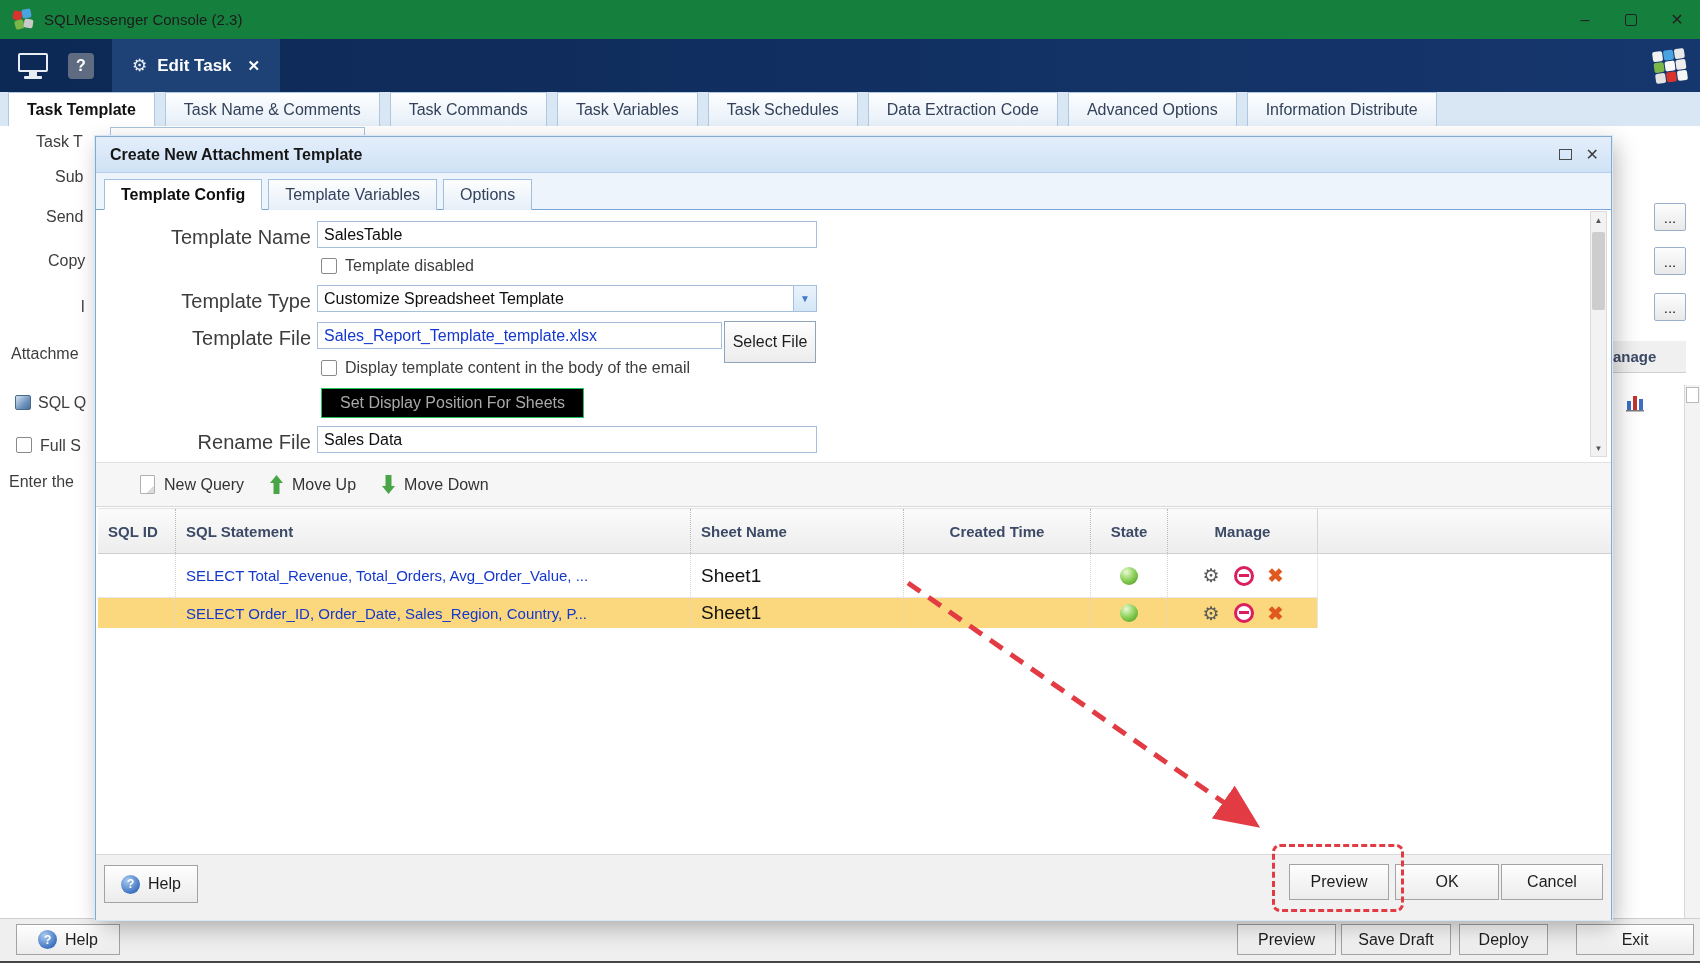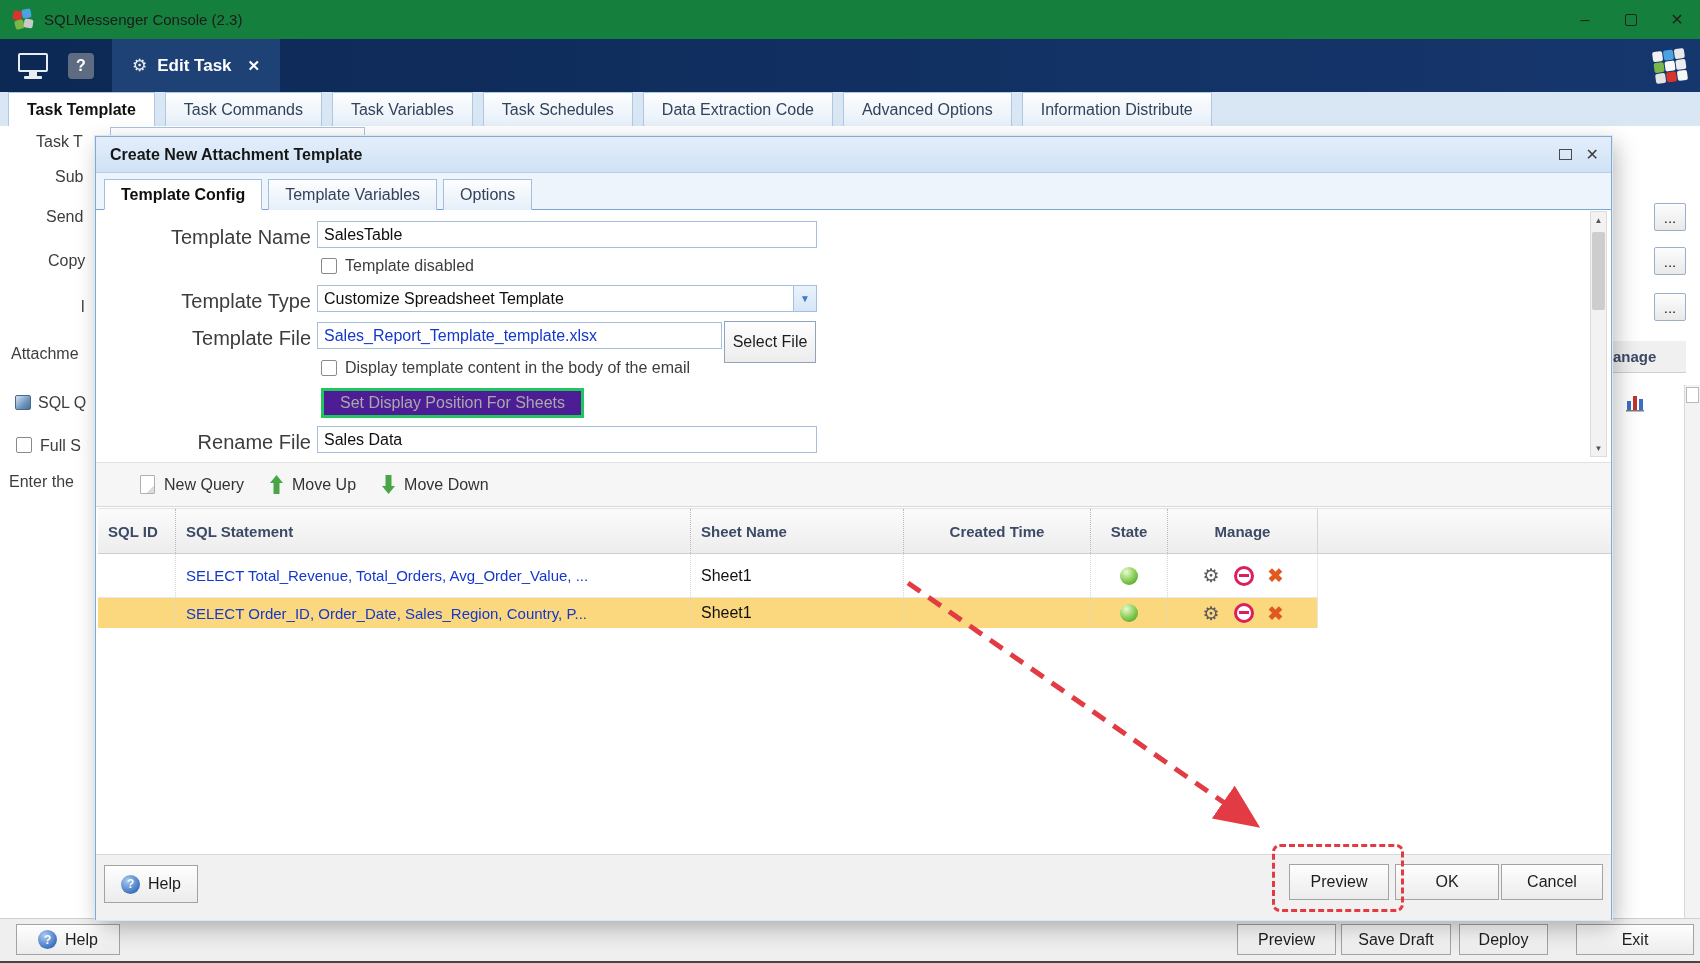--- a/index.html
+++ b/index.html
@@ -58,41 +58,41 @@
   .dtab.active { background:#ffffff; font-weight:bold; color:#0f0f0f; border-bottom:1px solid #ffffff; }
 
   .flabel { position:absolute; left:0; width:215px; text-align:right; font-size:20px; color:#3d3d3d; white-space:nowrap; }
   .tinput { position:absolute; height:27px; border:1px solid #a6c0dc; font-family:"Liberation Sans",sans-serif; font-size:16px; color:#0f0f0f; padding:0 6px; background:#ffffff; }
   .tinput.blue { color:#1437cc; }
   .combo { position:absolute; height:27px; border:1px solid #a6c0dc; background:#ffffff; display:flex; align-items:center; }
   .combo .val { flex:1; font-size:16px; color:#0f0f0f; padding-left:6px; white-space:nowrap; }
   .combo .dd { width:23px; align-self:stretch; background:linear-gradient(#eaf3fc,#d4e6f7); border-left:1px solid #a6c0dc; color:#3f78c4; font-size:10px; display:flex; align-items:center; justify-content:center; }
   .cbrow { position:absolute; display:flex; align-items:center; gap:8px; font-size:16px; color:#3d3d3d; white-space:nowrap; }
   .btn3d { background:linear-gradient(#fefefe,#ececec); border:1px solid #a3a3a3; font-family:"Liberation Sans",sans-serif; font-size:16px; color:#1d1d1d; display:flex; align-items:center; justify-content:center; white-space:nowrap; }
-  .btn-disabled { background:#4c1d95; border:3px solid #22c55e; color:#a9a9a9; }
+  .btn-disabled { background:#000000; border:1px solid #22c55e; color:#a9a9a9; }
   .selectfile { border:1px solid #8fa3bc; }
 
   .dscroll { position:absolute; left:1494px; top:74px; width:17px; height:246px; background:#f2f2f2; border:1px solid #dcdcdc; }
   .dscroll .arr { position:absolute; left:0; width:15px; height:16px; color:#555; font-size:8px; display:flex; align-items:center; justify-content:center; }
   .dscroll .thumb { position:absolute; left:1px; top:20px; width:13px; height:78px; background:#cdcdcd; border-radius:2px; }
 
   .qtoolbar { position:absolute; left:0; top:325px; width:100%; height:45px; background:#f6f6f6; border-top:1px solid #e2e2e2; border-bottom:1px solid #d8d8d8; display:flex; align-items:center; font-size:16px; color:#333; }
   .qt-item { display:flex; align-items:center; gap:9px; margin-left:26px; }
   .qt-item:first-child { margin-left:14px;padding-left:30px; }
   .page-ic { width:15px; height:19px; background:linear-gradient(315deg,#dcdcdc 0 24%,#ffffff 25%); border:1px solid #b0b0b0; border-radius:1px; }
 
   .thead { position:absolute; left:2px; top:371px; width:1513px; height:46px; background:linear-gradient(#fbfbfb,#ededed); border-top:1px solid #e3e3e3; border-bottom:1px solid #cfcfcf; }
   .hcell { position:absolute; top:0; height:100%; display:flex; align-items:center; font-size:15px; font-weight:bold; color:#3c4a66; border-right:1px dotted #b9b9b9; white-space:nowrap; }
   .hcell.pad { padding-left:10px; }
   .hcell.center { justify-content:center; }
   .trow { position:absolute; left:2px; width:1220px; height:44px; background:#ffffff; border-right:1px solid #e6e6e6; }
   .trow.selected { background:#fbd87d; }
   .rcell { position:absolute; top:0; height:100%; display:flex; align-items:center; border-right:1px dotted #dcd6c8; white-space:nowrap; overflow:hidden; }
   .sqltext { font-size:15px; color:#1437cc; padding-left:10px; }
-  .sheettext { font-size:16px; color:#111; padding-left:10px; }
+  .sheettext { font-size:19px; color:#111; padding-left:10px; }
   .stateball { width:18px; height:18px; border-radius:50%; background:radial-gradient(circle at 35% 28%, #eafad2, #8cd05a 48%, #57a32b 85%); margin:0 auto; }
   .managecell { justify-content:center; gap:14px; }
   .gear-ic { font-size:19px; color:#5a5a5a; line-height:1; }
   .minus-ic { position:relative; width:20px; height:20px; border:3px solid #dc1e5e; border-radius:50%; background:#fff; }
   .minus-ic::before { content:""; position:absolute; left:2px; top:5px; width:10px; height:3px; background:#dc1e5e; }
   .x-ic { font-size:19px; font-weight:bold; color:#e05a20; line-height:1; }
 
   .dlg-footer { position:absolute; left:0; top:717px; width:100%; height:66px; background:#f1f1f1; border-top:1px solid #d9d9d9; }
   .help-circle { width:19px; height:19px; border-radius:50%; background:radial-gradient(circle at 35% 30%, #a9ccf0, #3f73c0 70%); color:#ffffff; font-size:12px; font-weight:bold; display:flex; align-items:center; justify-content:center; }
 
@@ -146,20 +146,21 @@
         <i style="background:#fafafa;"></i>
         <i style="background:#ededed;"></i>
       <i style="background:#e3e3e3;"></i>
         <i style="background:#d6342c;"></i>
         <i style="background:#f6f6f6;"></i>
     </span>
   </div>
 
   <div class="tabstrip">
     <span class="mtab active">Task Template</span>
+    <span class="mtab">Task Name &amp; Comments</span>
     <span class="mtab">Task Commands</span>
     <span class="mtab">Task Variables</span>
     <span class="mtab">Task Schedules</span>
     <span class="mtab">Data Extraction Code</span>
     <span class="mtab">Advanced Options</span>
     <span class="mtab">Information Distribute</span>
   </div>
 
   <div class="undertab"></div>
   <span class="frag" style="left:36px;top:133px;">Task T</span>

